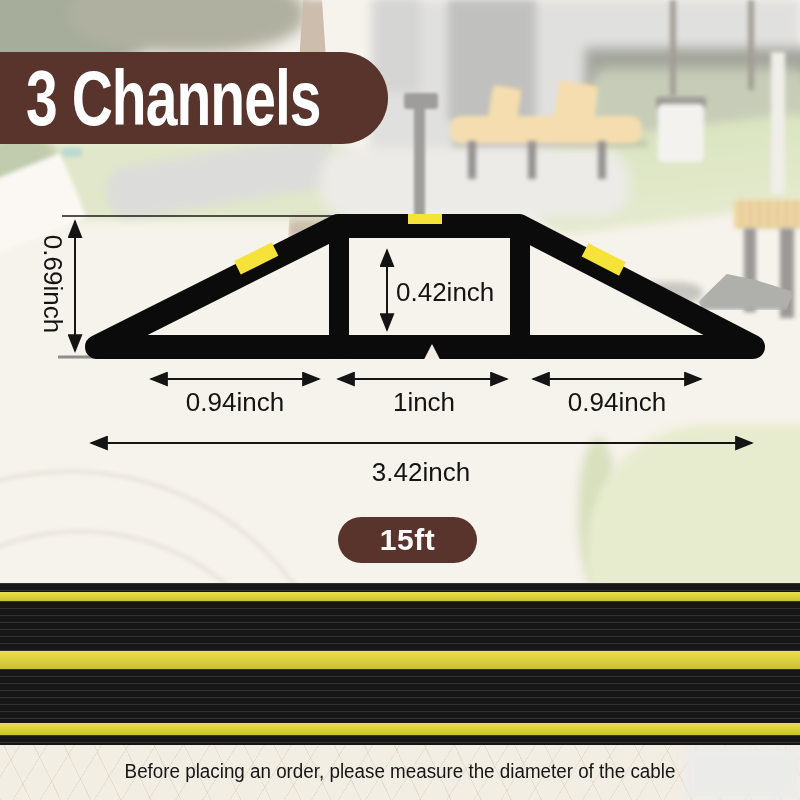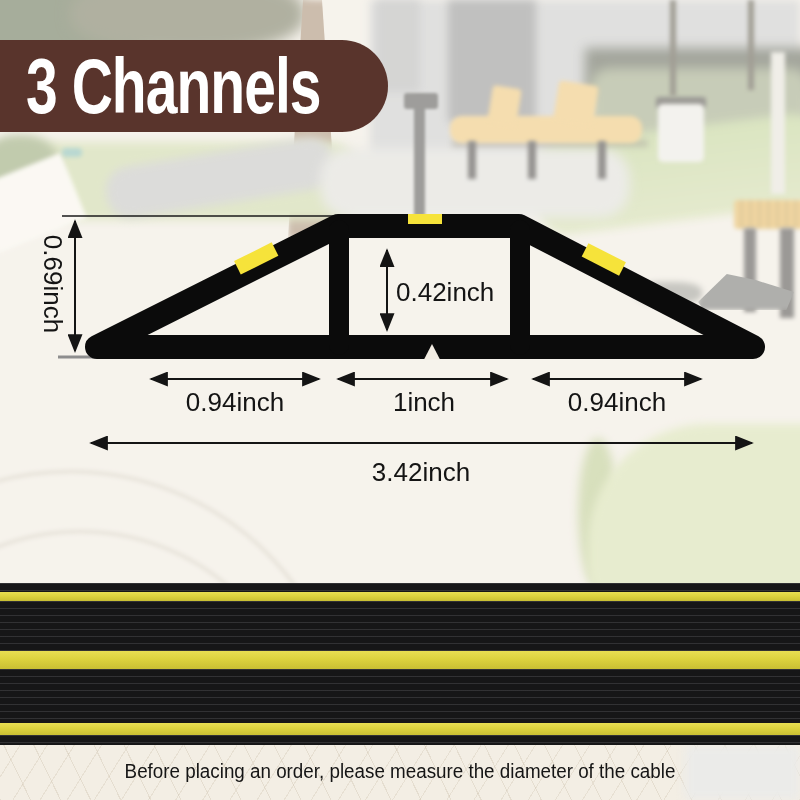--- a/index.html
+++ b/index.html
@@ -44,21 +44,21 @@
   .ph-tableLeg2{left:780px;top:228px;width:14px;height:90px;background:#4a4640;filter:blur(2px);}
   .ph-rock{left:698px;top:270px;width:96px;height:40px;background:#6e6e68;filter:blur(2px);
     clip-path:polygon(0 80%,30% 10%,60% 25%,100% 55%,92% 100%,6% 100%);}
   .ph-rock2{left:636px;top:282px;width:66px;height:22px;background:#99988e;filter:blur(3px);border-radius:40%;}
   .ph-grassBR{left:588px;top:424px;width:260px;height:175px;background:#d4dda8;filter:blur(4px);border-radius:120px 0 0 30px;}
   .ph-grassBRedge{left:578px;top:438px;width:40px;height:150px;background:#b8c687;filter:blur(5px);border-radius:50%;}
   .arc{border:3px solid rgba(185,175,153,.6);border-radius:50%;filter:blur(2px);background:transparent;}
   .ph-wash{left:0;top:0;width:800px;height:585px;background:rgba(255,255,255,.45);}
 
   
-  #channelsBadge{position:absolute;left:0;top:40px;width:388px;height:92px;background:#59342c;
+  #channelsBadge{position:absolute;left:0;top:52px;width:388px;height:92px;background:#59342c;
     border-radius:0 46px 46px 0;display:flex;align-items:center;z-index:6;}
   #channelsBadge .txt{color:#fff;font-weight:bold;font-size:60px;letter-spacing:-1px;
     transform:scale(.95,1.3);transform-origin:left center;margin-left:26px;white-space:nowrap;}
   #lengthBadge{position:absolute;left:338px;top:517px;width:139px;height:46px;background:#59342c;
     border-radius:23px;display:flex;align-items:center;justify-content:center;z-index:6;}
   #lengthBadge .txt{color:#fff;font-weight:bold;font-size:30px;letter-spacing:.5px;}
 
   
   #diagram{position:absolute;left:0;top:0;width:800px;height:800px;z-index:5;pointer-events:none;}
   #diagram text{font-family:"Liberation Sans",sans-serif;font-size:26px;fill:#141414;}
@@ -158,20 +158,23 @@
     <text x="396" y="301" text-anchor="start">0.42inch</text>
     <text x="235" y="411" text-anchor="middle">0.94inch</text>
     <text x="424" y="411" text-anchor="middle">1inch</text>
     <text x="617" y="411" text-anchor="middle">0.94inch</text>
     <text x="421" y="481" text-anchor="middle">3.42inch</text>
   </svg>
 
   <div id="channelsBadge">
     <span class="txt">3 Channels</span>
   </div>
+  <div id="lengthBadge">
+    <span class="txt">15ft</span>
+  </div>
 
   <div id="strip">
     <div class="sec black" style="height:9px;"></div>
     <div class="sec yellow" style="height:9px;"></div>
     <div class="sec black" style="height:50px;"></div>
     <div class="sec yellow" style="height:18px;"></div>
     <div class="sec black" style="height:54px;"></div>
     <div class="sec yellow" style="height:12px;"></div>
     <div class="sec black" style="height:10px;"></div>
   </div>

